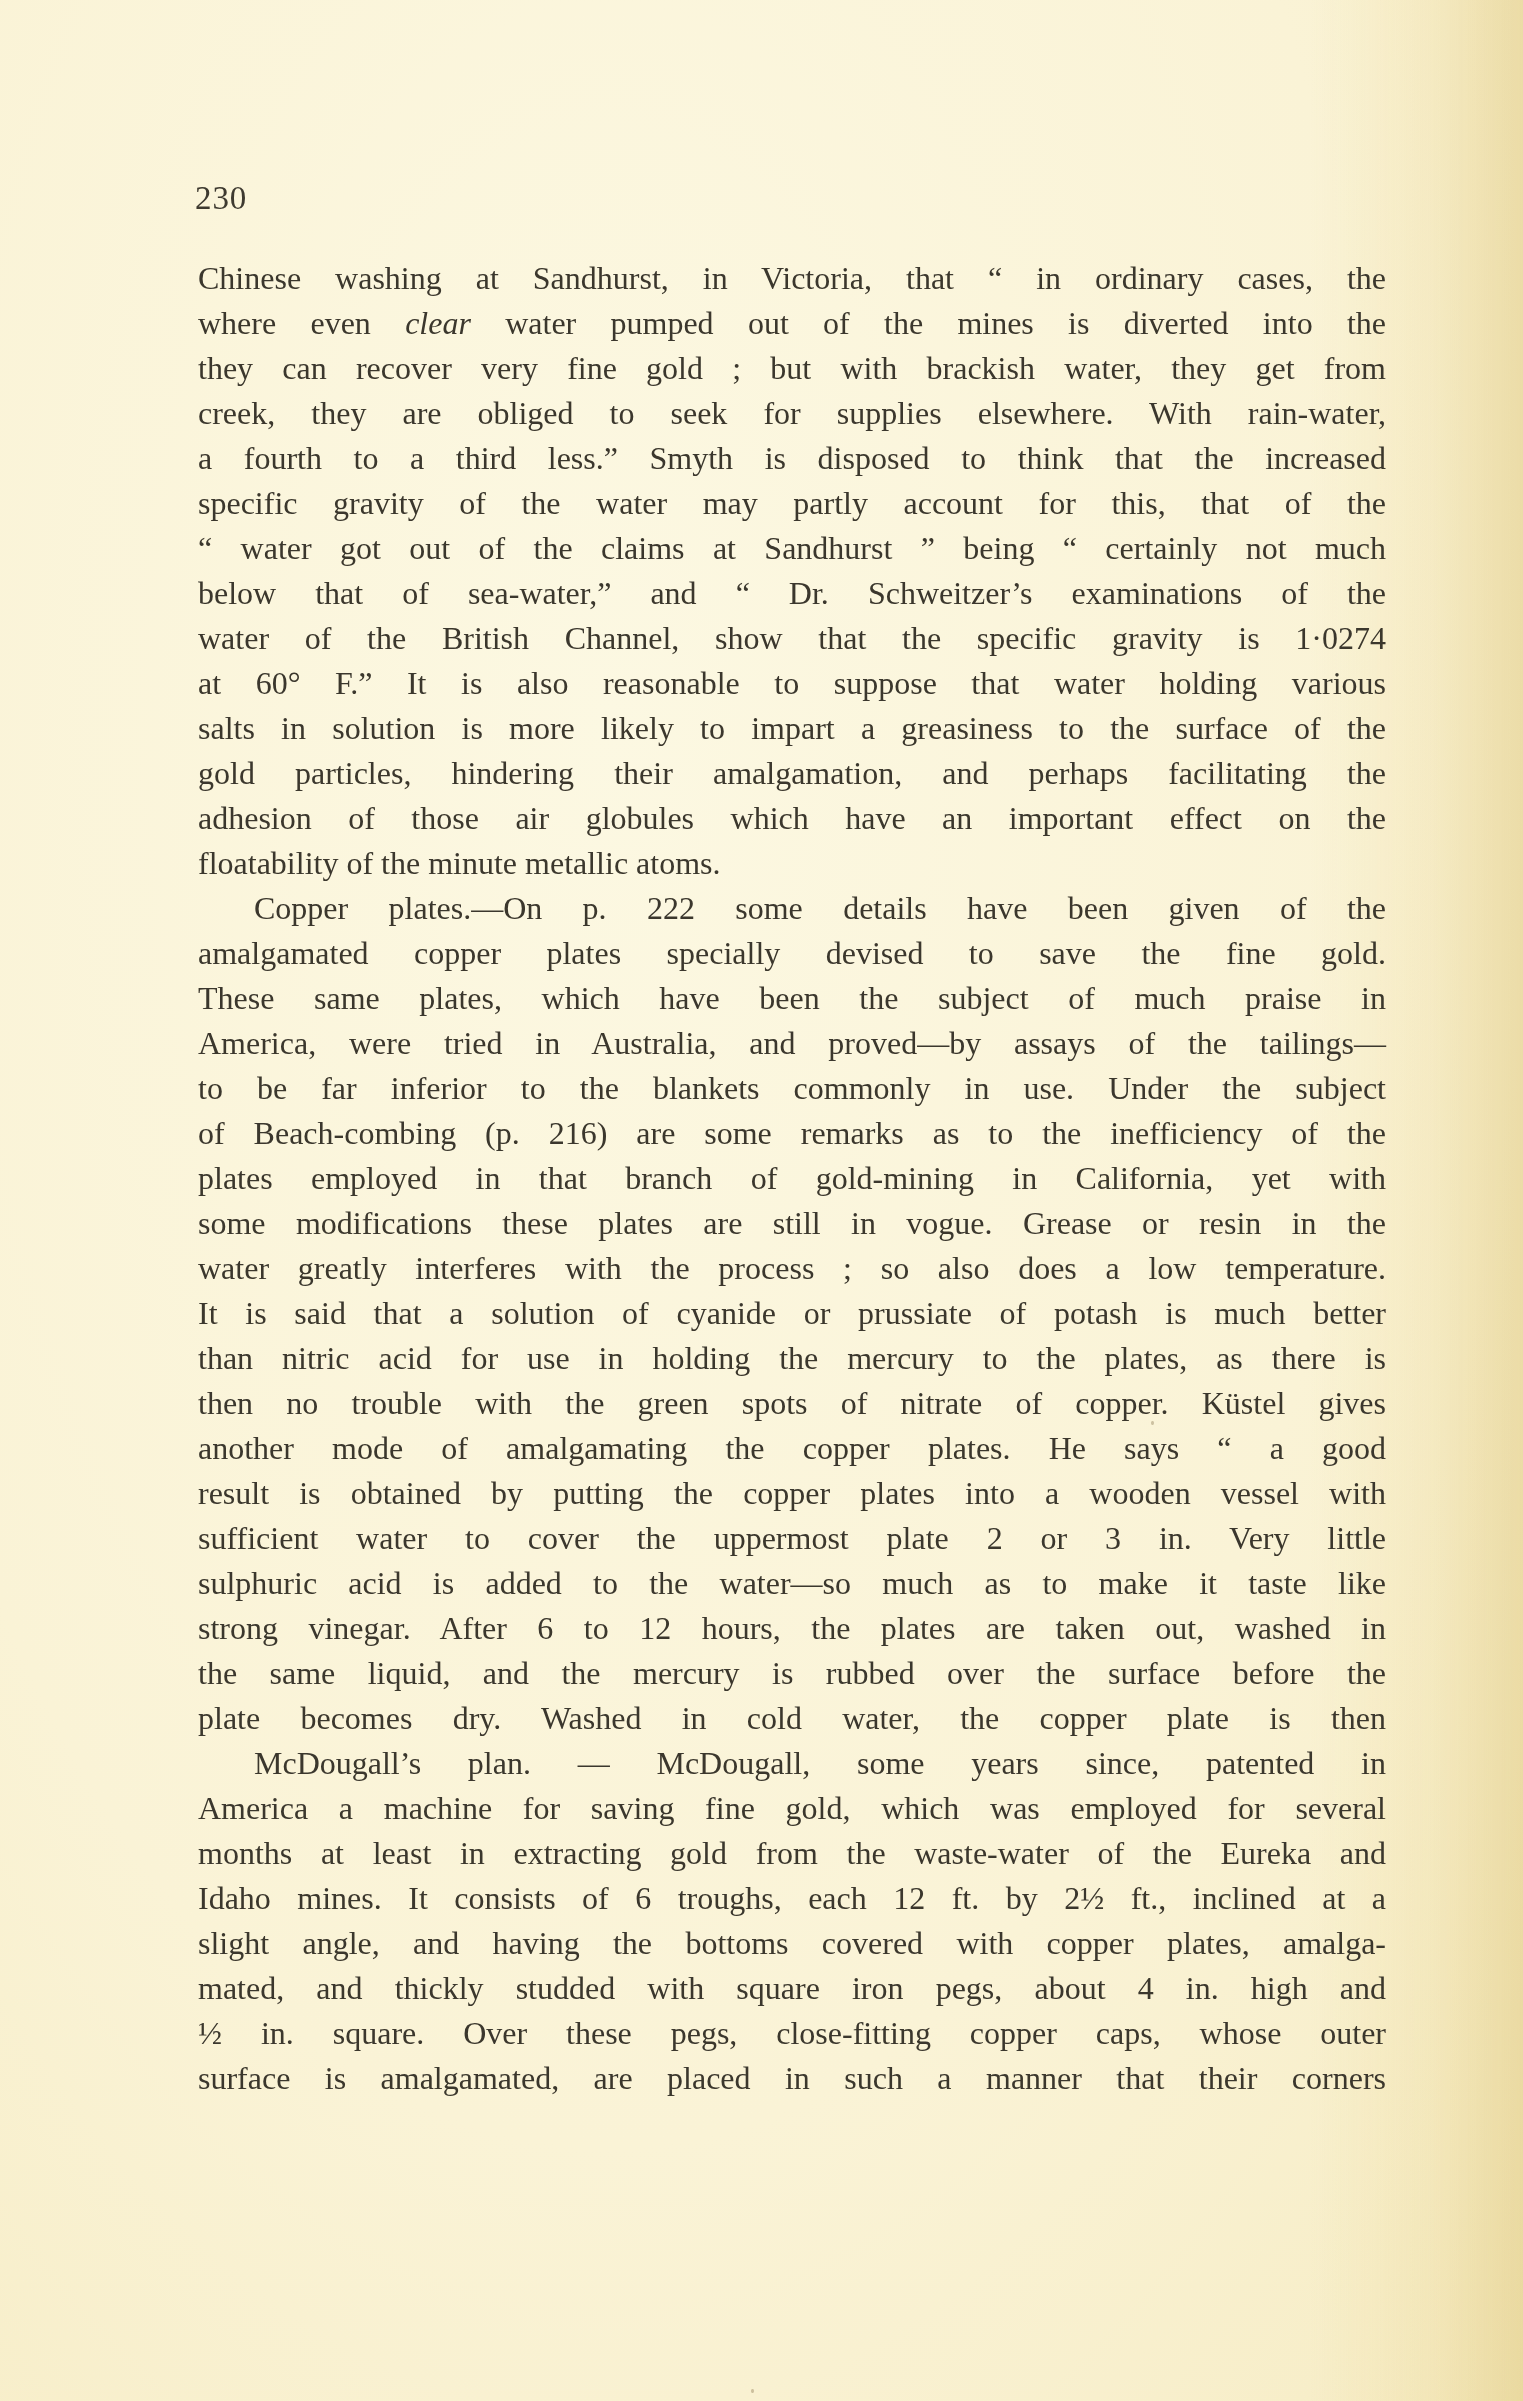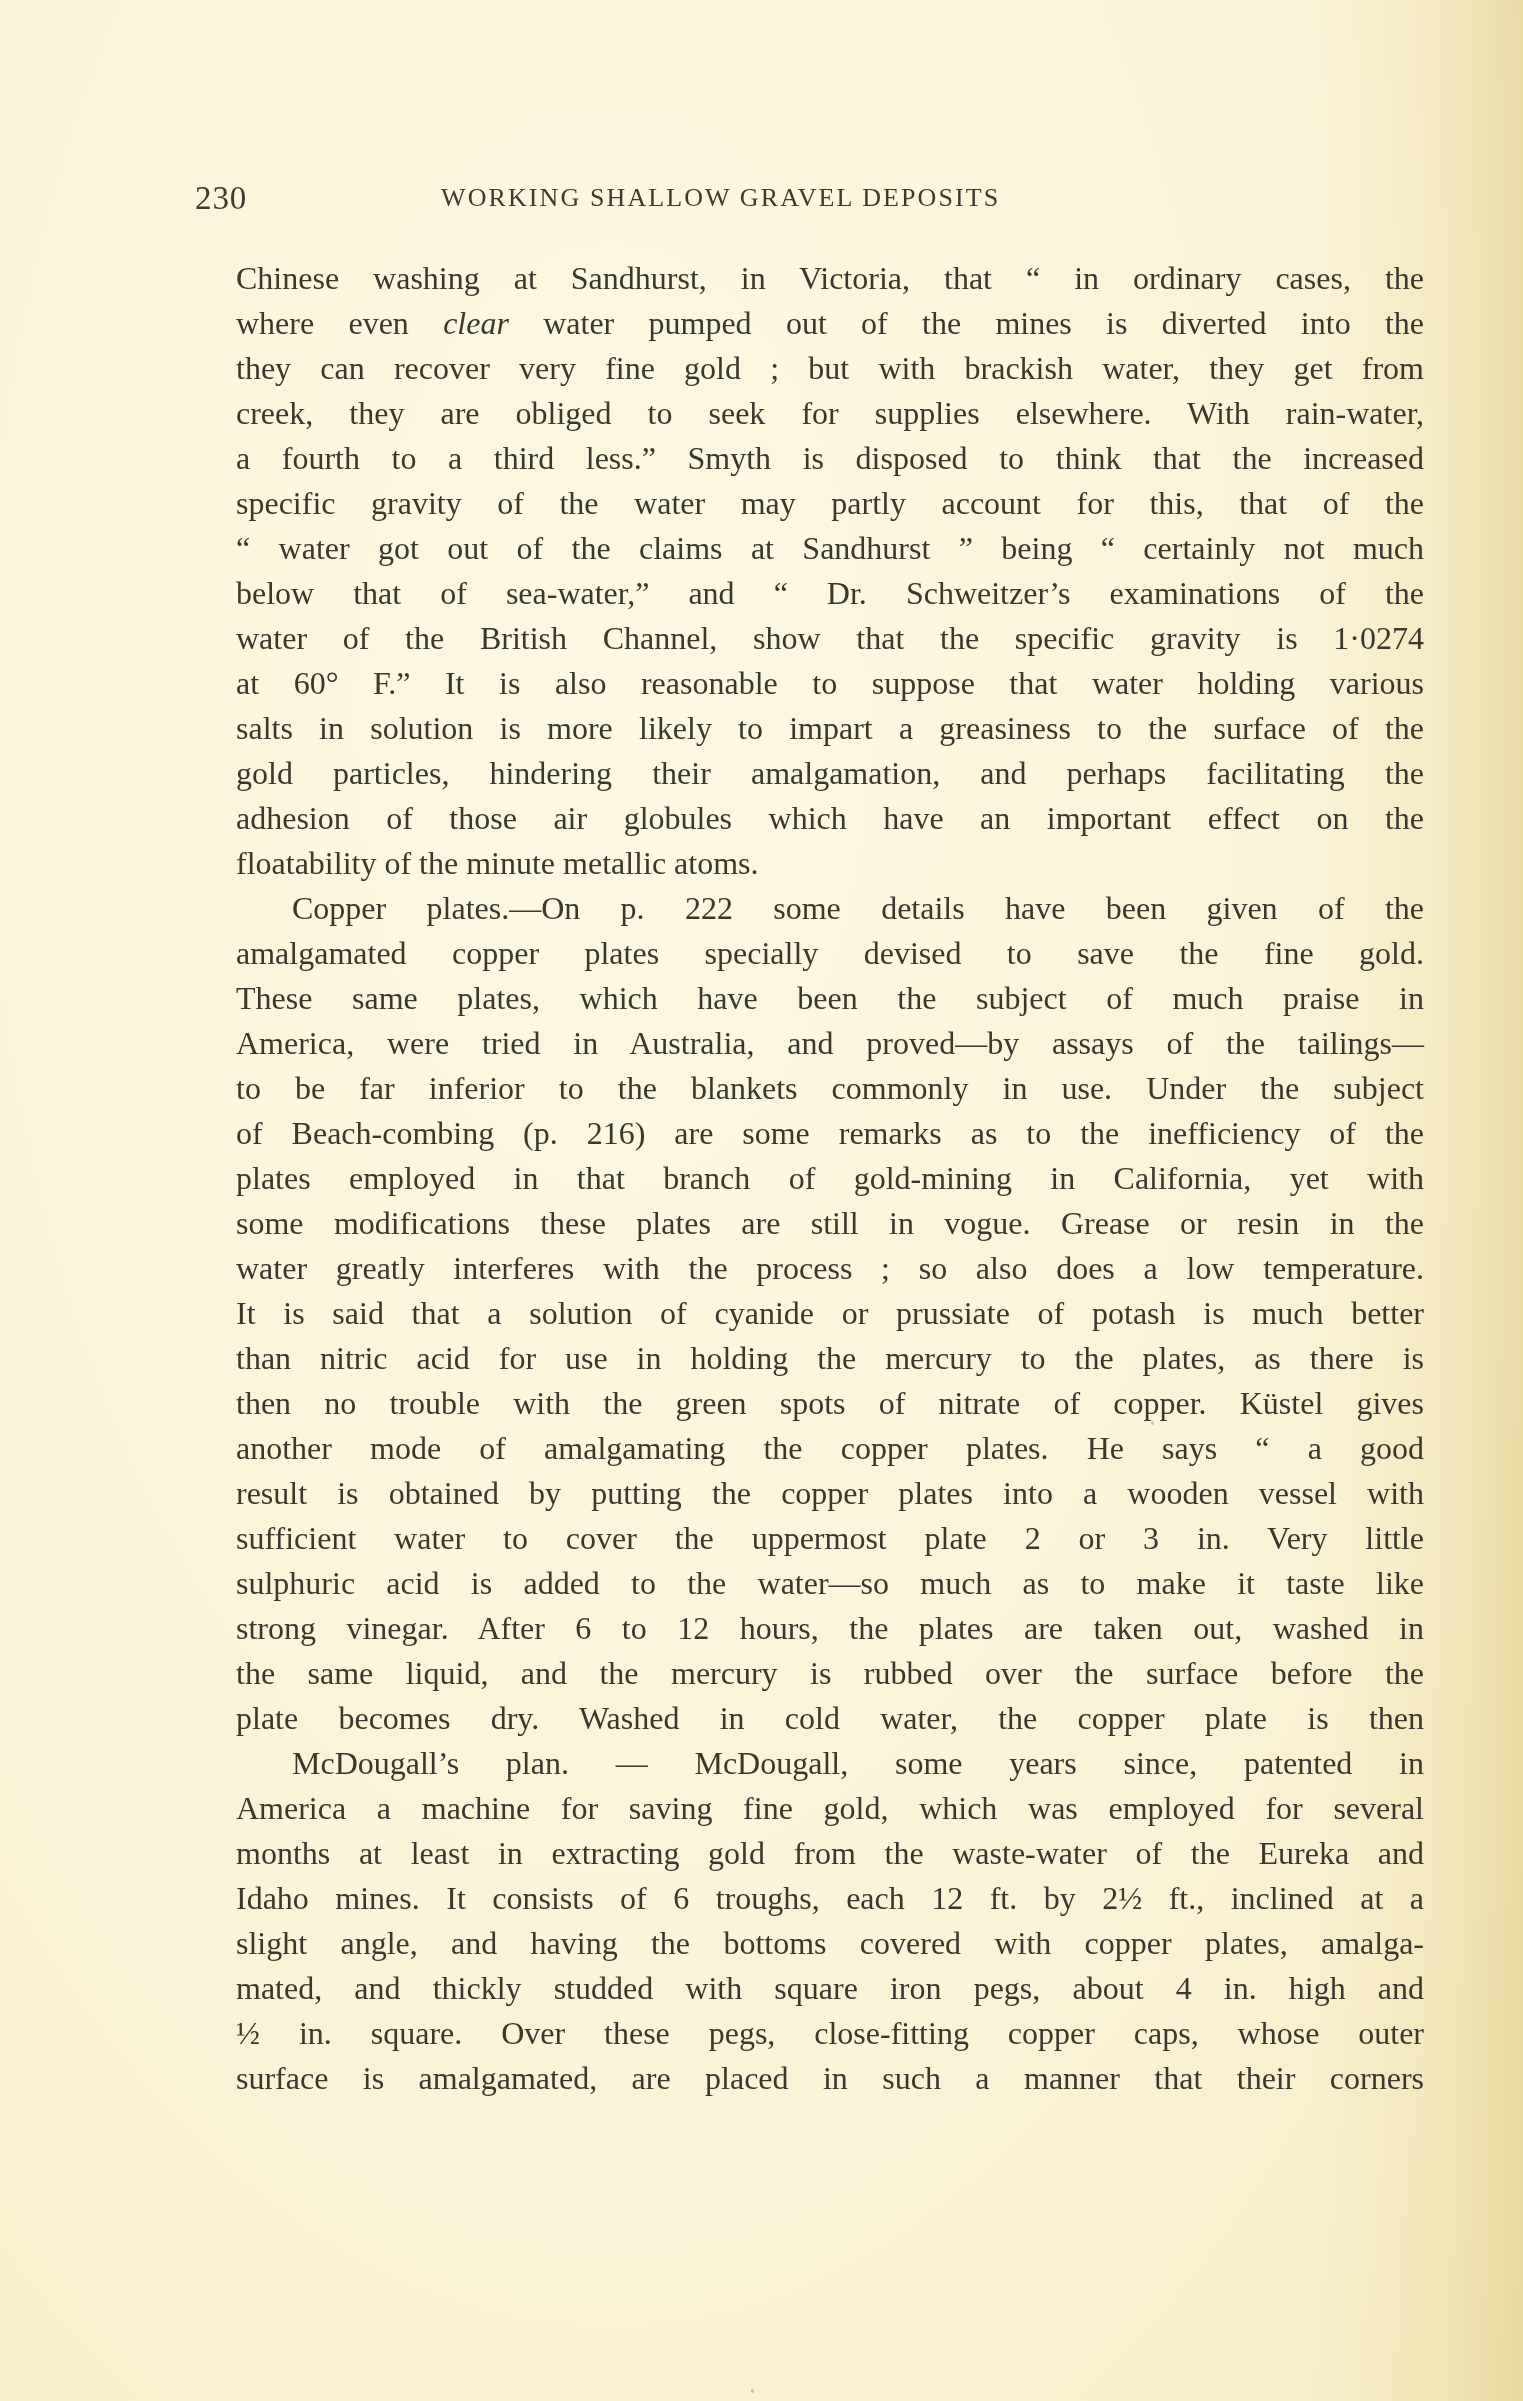--- a/index.html
+++ b/index.html
@@ -44,21 +44,20 @@
       top: 7px;
       font-size: 26px;
       letter-spacing: 2.1px;
       color: #3e3a30;
     }
     .body-text {
       position: absolute;
       top: 256px;
       left: 198px;
       width: 1188px;
-      margin-left: 38px;
     }
     .line {
       display: block;
       height: 45px;
       line-height: 45px;
       font-size: 32px;
       white-space: nowrap;
       text-align: justify;
       text-align-last: justify;
       color: #3b372d;
@@ -78,21 +77,20 @@
       border-radius: 50%;
     }
   </style>
 </head>
 <body>
 
 <div class="page">
 
   <div class="running-head">
     <span class="folio">230</span>
-    <span class="head-title">WORKING SHALLOW GRAVEL DEPOSITS</span>
   </div>
 
   <div class="body-text">
 
     <div>
       <span class="line">Chinese washing at Sandhurst, in Victoria, that “ in ordinary cases, the</span>
       <span class="line">where even <em>clear</em> water pumped out of the mines is diverted into the</span>
       <span class="line">they can recover very fine gold ; but with brackish water, they get from</span>
       <span class="line">creek, they are obliged to seek for supplies elsewhere.  With rain-water,</span>
       <span class="line">a fourth to a third less.”  Smyth is disposed to think that the increased</span>

